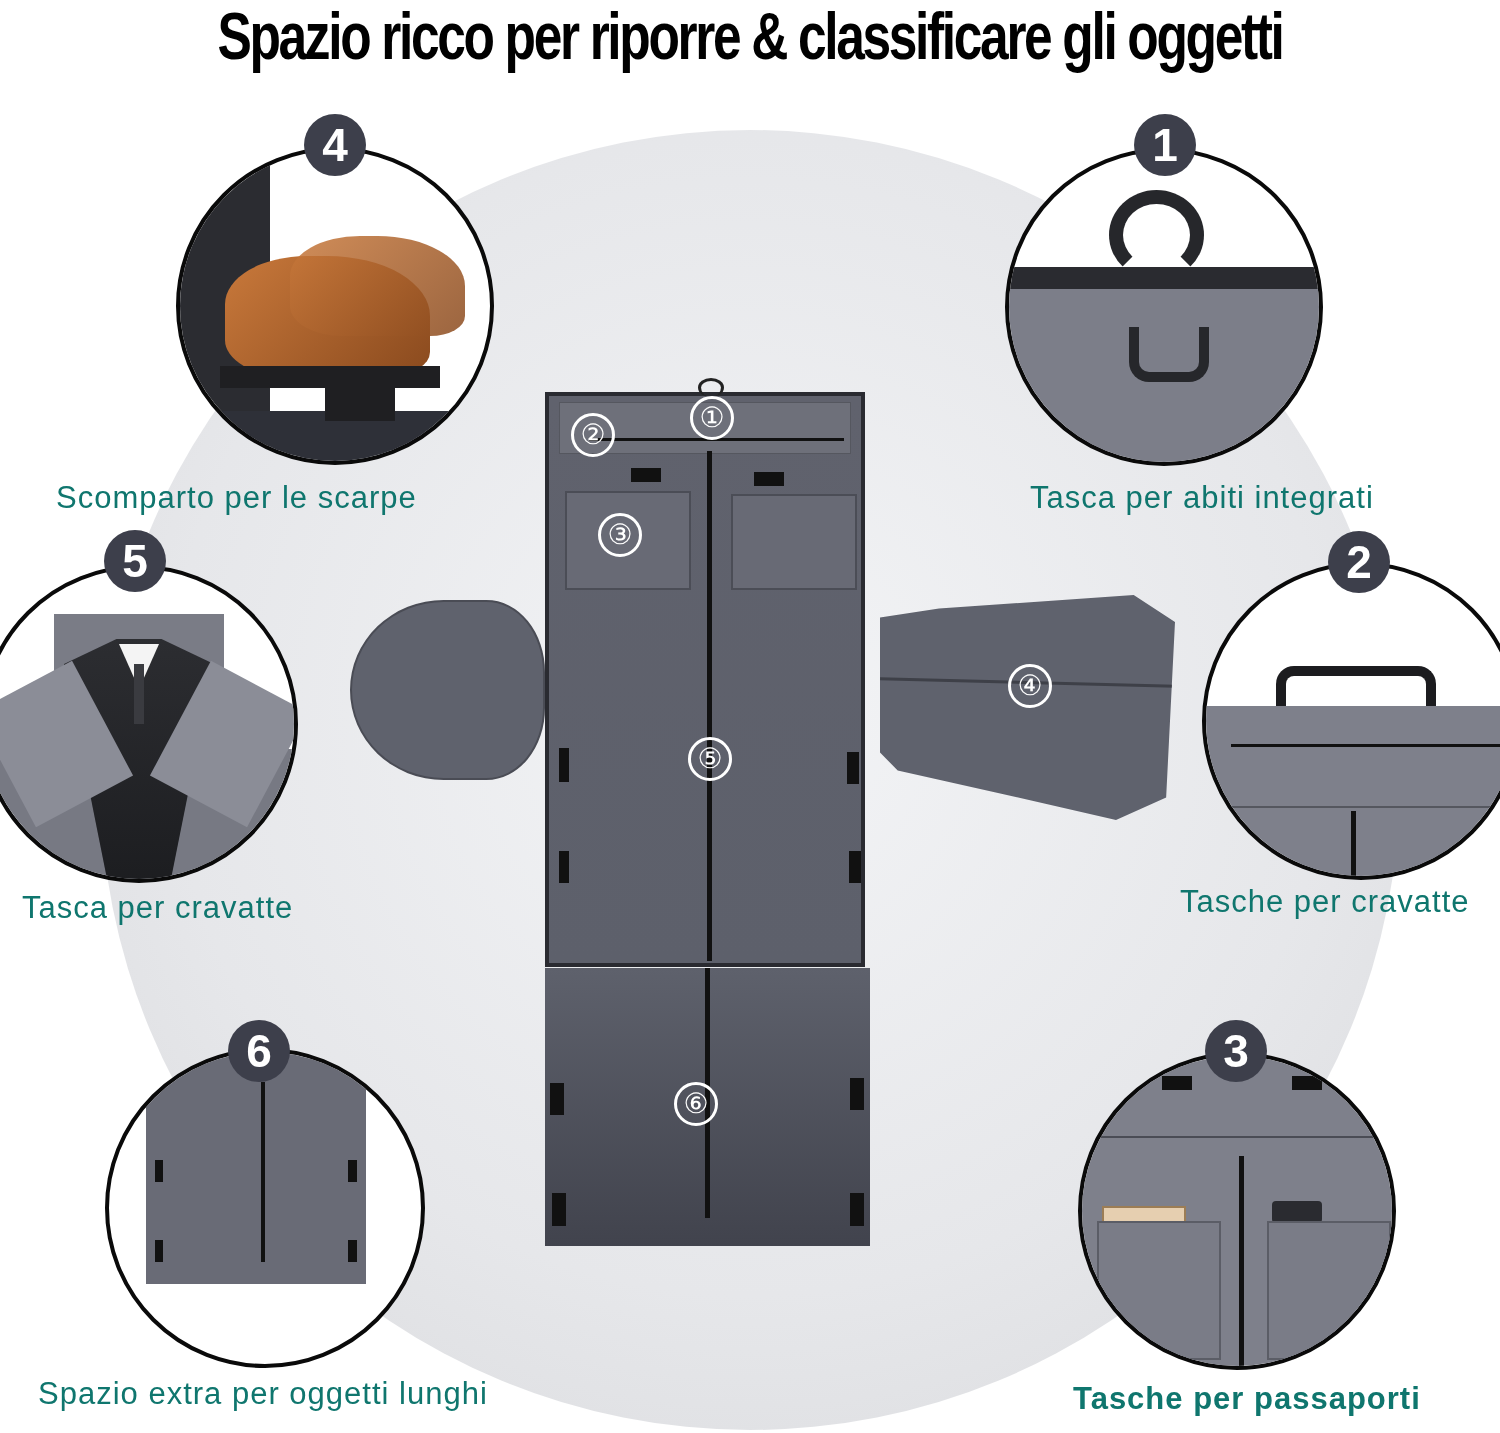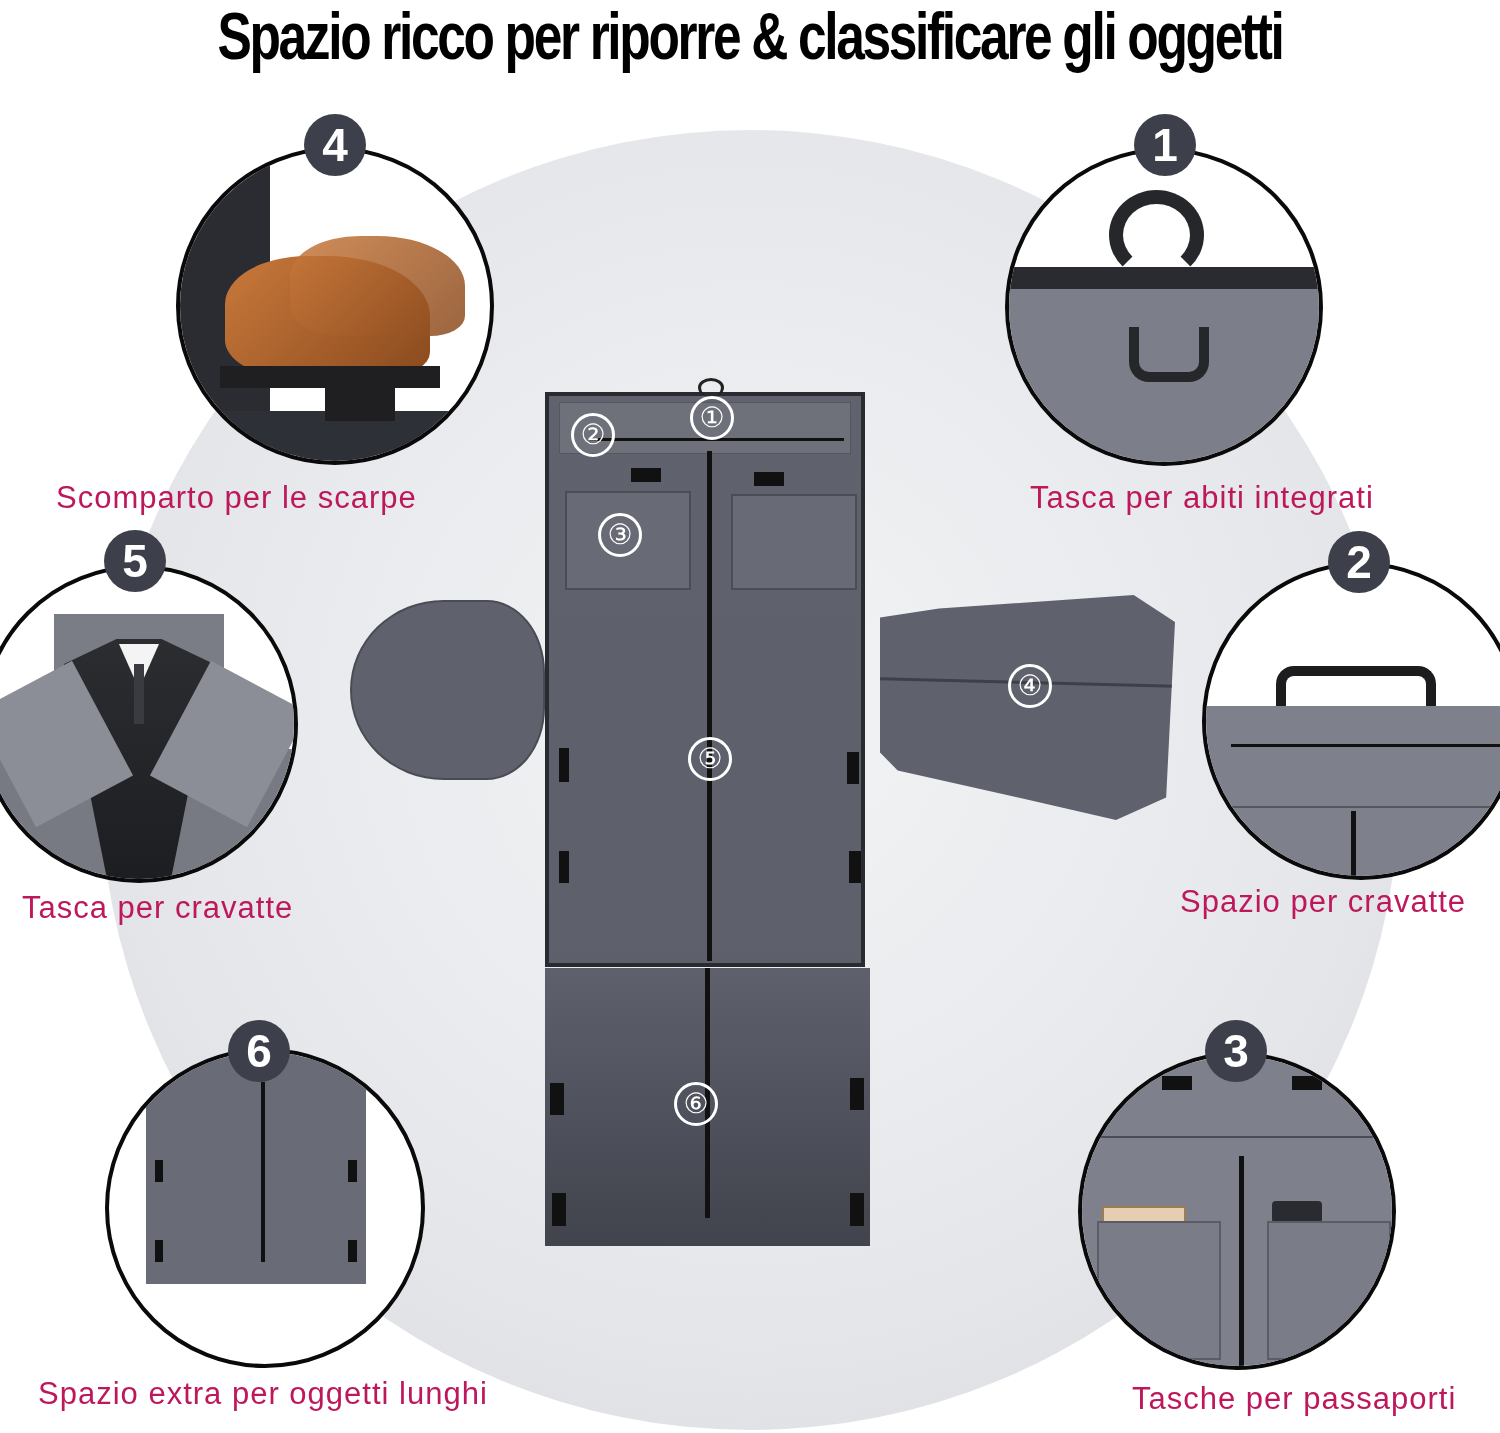--- a/index.html
+++ b/index.html
@@ -5,21 +5,21 @@
   html, body { margin:0; padding:0; }
   body { width:1500px; height:1433px; background:#ffffff; position:relative; overflow:hidden; font-family:"Liberation Sans", sans-serif; }
   .bg-disc { position:absolute; left:100px; top:130px; width:1300px; height:1300px; border-radius:50%;
     background:radial-gradient(circle at 50% 45%, #f3f4f6 0%, #e6e7ea 60%, #d8d9dc 100%); }
   .title { position:absolute; left:0; top:-2px; width:1500px; text-align:center; font-family:"Liberation Sans", sans-serif;
     font-weight:bold; font-size:66px; letter-spacing:-3px; color:#000; transform:scaleX(0.78); transform-origin:center top; white-space:nowrap; }
   .feature { position:absolute; }
   .circle { position:absolute; border:4px solid #0a0a0a; border-radius:50%; background:#fff; overflow:hidden; box-sizing:border-box; }
   .badge { position:absolute; width:62px; height:62px; border-radius:50%; background:#3d3f4b; color:#fff;
     font-family:"Liberation Sans", sans-serif; font-weight:bold; font-size:46px; line-height:62px; text-align:center; z-index:3; }
-  .label { position:absolute; font-family:"Liberation Sans", sans-serif; font-size:31px; color:#be185d; white-space:nowrap; letter-spacing:1px; }
+  .label { position:absolute; font-family:"Liberation Sans", sans-serif; font-size:31px; color:#0f766e; white-space:nowrap; letter-spacing:1px; }
   .fabric { position:absolute; background:#6b6d78; }
   .fabric-light { position:absolute; background:#8a8c96; }
   .velcro { position:absolute; background:#111; }
   .zip { position:absolute; background:#111; }
   .num-mark { position:absolute; width:38px; height:38px; border:3px solid #fff; border-radius:50%; color:#fff;
     font-family:"Liberation Sans", sans-serif; font-size:28px; line-height:38px; text-align:center; box-sizing:content-box; z-index:4; }
   
   .bag-main { position:absolute; left:545px; top:392px; width:320px; height:575px; background:linear-gradient(#60626d, #5d606b); border:4px solid #2a2b31; box-sizing:border-box; }
   .bag-lower { position:absolute; left:545px; top:968px; width:325px; height:278px; background:linear-gradient(#5e616c, #41434d); }
   .flap-left { position:absolute; left:350px; top:600px; width:195px; height:180px; background:#5f626d; border-radius:48% 30% 30% 48% / 50% 40% 40% 50%; border:2px solid #4a4c55; box-sizing:border-box; }
@@ -111,21 +111,21 @@
 
 <div class="feature">
   <div class="circle" style="left:1202px;top:562px;width:318px;height:318px;">
     <div style="position:absolute;left:70px;top:100px;width:160px;height:50px;border:10px solid #1c1c1f;border-bottom:none;border-radius:18px 18px 0 0;box-sizing:border-box;"></div>
     <div class="fabric-light" style="left:0;top:140px;width:100%;height:200px;background:#7e808b;"></div>
     <div class="zip" style="left:25px;top:178px;width:270px;height:3px;"></div>
     <div class="zip" style="left:145px;top:245px;width:5px;height:80px;"></div>
     <div style="position:absolute;left:0;top:240px;width:100%;height:2px;background:#55575f;"></div>
   </div>
   <div class="badge" style="left:1328px;top:531px;">2</div>
-  <div class="label" style="left:1180px;top:884px;">Spazio per cravatte</div>
+  <div class="label" style="left:1180px;top:884px;">Tasche per cravatte</div>
 </div>
 
 <div class="feature">
   <div class="circle" style="left:105px;top:1048px;width:320px;height:320px;">
     <div class="fabric" style="left:37px;top:0;width:220px;height:232px;background:#696b76;">
       <div class="zip" style="left:115px;top:30px;width:4px;height:180px;"></div>
       <div class="velcro" style="left:9px;top:108px;width:8px;height:22px;"></div>
       <div class="velcro" style="left:202px;top:108px;width:9px;height:22px;"></div>
       <div class="velcro" style="left:9px;top:188px;width:8px;height:22px;"></div>
       <div class="velcro" style="left:202px;top:188px;width:9px;height:22px;"></div>
@@ -141,14 +141,14 @@
     <div class="velcro" style="left:80px;top:20px;width:30px;height:14px;"></div>
     <div class="velcro" style="left:210px;top:20px;width:30px;height:14px;"></div>
     <div style="position:absolute;left:0;top:80px;width:100%;height:2px;background:#4a4c55;"></div>
     <div class="zip" style="left:157px;top:100px;width:5px;height:220px;"></div>
     <div style="position:absolute;left:20px;top:150px;width:80px;height:18px;background:#e6cfb0;border:2px solid #9c7d55;"></div>
     <div style="position:absolute;left:190px;top:145px;width:50px;height:22px;background:#2a2b30;border-radius:4px;"></div>
     <div class="pocket" style="left:15px;top:165px;width:120px;height:135px;background:#7a7c87;border-color:#5b5d66;"></div>
     <div class="pocket" style="left:185px;top:165px;width:120px;height:135px;background:#7a7c87;border-color:#5b5d66;"></div>
   </div>
   <div class="badge" style="left:1205px;top:1020px;">3</div>
-  <div class="label" style="left:1132px;top:1381px;">Tasche per passaporti</div>
+  <div class="label" style="left:1073px;top:1381px;font-weight:bold;">Tasche per passaporti</div>
 </div>
 
 </body></html>

